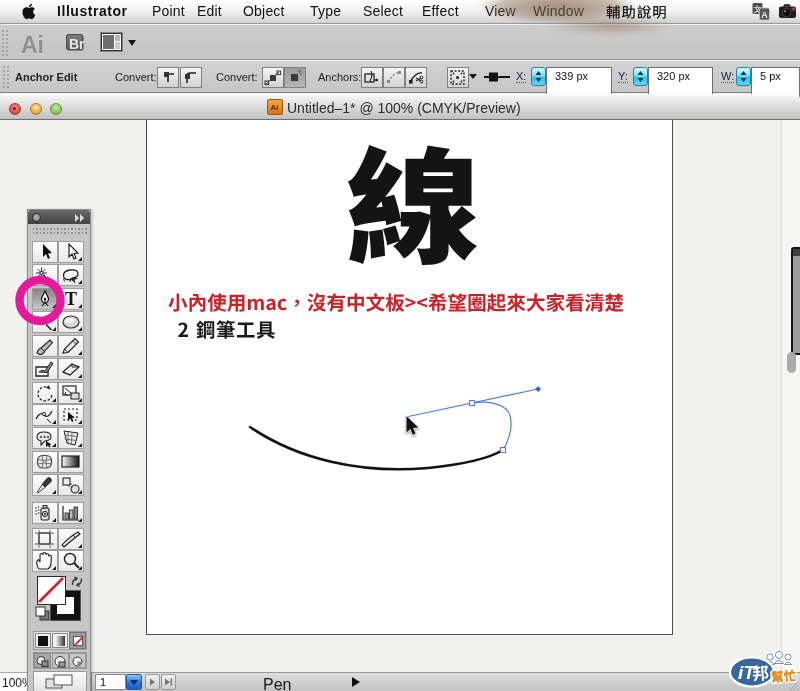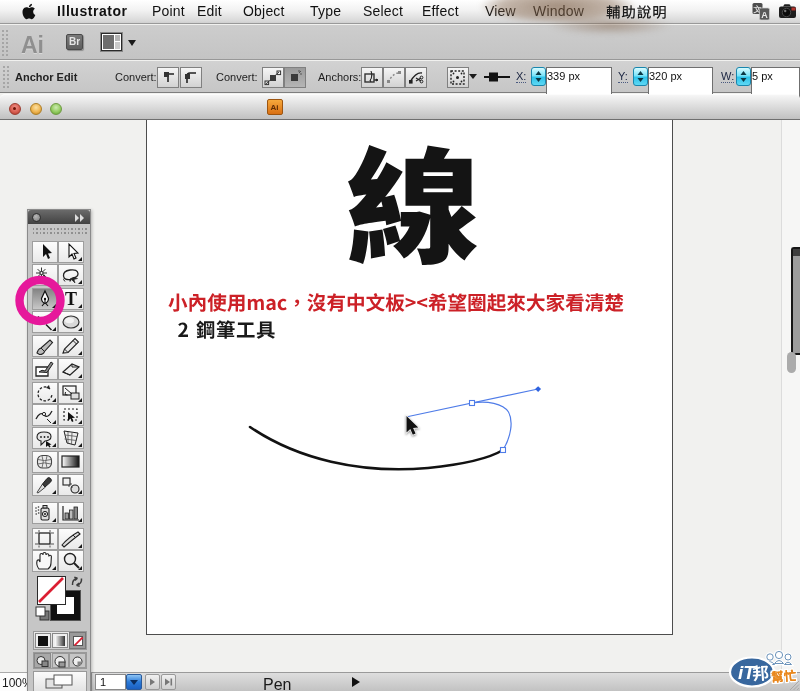--- a/index.html
+++ b/index.html
@@ -7,21 +7,21 @@
 #menubar{left:0;top:0;width:800px;height:24px;background:linear-gradient(#ffffff,#f2f2f2 45%,#d8d8d8 92%,#cfcfcf);border-bottom:1px solid #999;z-index:10}
 #menubar .mi{position:absolute;top:3px;font-size:14px;color:#111;letter-spacing:0.2px}
 #smudge{left:474px;top:-12px;width:200px;height:48px;background:radial-gradient(ellipse 55% 50% at 42% 38%, rgba(118,88,62,0.66), rgba(133,103,78,0.45) 52%, rgba(160,140,120,0) 72%),radial-gradient(ellipse 45% 30% at 68% 78%, rgba(130,100,75,0.5), rgba(160,140,120,0) 70%);z-index:11;filter:blur(2.5px)}
 
 #appbar{left:0;top:25px;width:800px;height:35px;background:linear-gradient(#cdcdcd,#c4c4c4);border-bottom:1px solid #989898;z-index:10}
 
 #ctrlbar{left:0;top:61px;width:800px;height:32px;background:linear-gradient(#d2d2d2,#c6c6c6);border-bottom:1px solid #7e7e7e;z-index:10}
 .clabel{position:absolute;top:10px;font-size:11px;color:#1d1d1d}
 .cbtn{position:absolute;top:6px;width:22px;height:21px;background:linear-gradient(#f5f5f5,#d2d2d2);border:1px solid #808080}
 .cbtn.pressed{background:linear-gradient(#9a9a9a,#b5b5b5)}
-.xfield{position:absolute;top:6px;height:31px;background:#fff;border:1px solid #6f6f6f;font-size:11px;color:#111;line-height:17px;padding-left:0}
+.xfield{position:absolute;top:6px;height:31px;background:#fff;border:1px solid #6f6f6f;font-size:11px;color:#111;line-height:17px;padding-left:8px}
 .spin{position:absolute;top:6px;width:15px;height:19px;border:1px solid #1886ad;border-radius:3px;background:linear-gradient(#d8fbff,#7ae4fa 45%,#2ec3ea 55%,#5fd8f4)}
 .xlab{position:absolute;top:10px;font-size:11px;color:#1a2440;border-bottom:1px dotted #4a5a80;line-height:11px}
 
 #titlebar{left:0;top:94px;width:800px;height:26px;background:linear-gradient(#f6f6f6,#e3e3e3 35%,#c6c6c6 90%,#c0c0c0);border-bottom:1px solid #6f6f6f;border-top:1px solid #fcfcfc;border-radius:5px 5px 0 0;z-index:10}
 .tl{position:absolute;top:7.5px;width:12px;height:12px;border-radius:50%}
 #titletext{position:absolute;left:287px;top:5px;font-size:14px;color:#2c2c2c}
 
 #artboard{left:146px;top:120px;width:527px;height:515px;background:#fff;border-left:1px solid #4d4d4d;border-right:1px solid #4d4d4d;border-bottom:1px solid #4d4d4d;z-index:1}
 #rightstrip{left:781px;top:120px;width:19px;height:552px;background:#f6f6f5;border-left:1px solid #dcdcdc;z-index:2}
 #panelcorner{left:791px;top:247px;width:9px;height:108px;background:#9c9c9c;border:2px solid #151515;border-right:none;border-radius:3px 0 0 3px;z-index:3}
@@ -67,21 +67,21 @@
         <circle cx="2" cy="19" r="1"></circle>
         <circle cx="6" cy="19" r="1"></circle>
         <circle cx="2" cy="23" r="1"></circle>
         <circle cx="6" cy="23" r="1"></circle>
         <circle cx="2" cy="27" r="1"></circle>
         <circle cx="6" cy="27" r="1"></circle>
       </g>
     </svg>
  <div class="abs" style="left:21px;top:7px;font-size:23px;font-weight:bold;color:#8f8f8f;text-shadow:0 1px 0 #d8d8d8">Ai</div>
  <div class="abs" style="left:66px;top:9px;width:17px;height:16px;background:linear-gradient(#7a7a7a,#5f5f5f);border:1px solid #4a4a4a;border-radius:2px;box-shadow:1px 1px 1px rgba(0,0,0,0.3)">
-      <span style="position:absolute;left:2px;top:1px;font-size:10px;font-weight:bold;color:#e5e5e5">Br</span>
+      <span style="position:absolute;left:2px;top:1px;font-size:14px;font-weight:bold;color:#e5e5e5">Br</span>
     </div>
  <div class="abs" style="left:101px;top:8px;width:21px;height:18px;background:#fff;border:1px solid #2a2a2a;outline:1px solid #888">
    <div class="abs" style="left:1px;top:1px;width:11px;height:14px;background:#6e6e6e"></div>
    <div class="abs" style="left:13px;top:1px;width:5px;height:6px;background:#b5b5b5"></div>
    <div class="abs" style="left:13px;top:8px;width:5px;height:7px;background:#c9c9c9"></div>
  </div>
  <div class="abs" style="left:128px;top:15px;width:0;height:0;border:4.5px solid transparent;border-top:6px solid #1a1a1a"></div>
 </div>
 <div class="abs" id="ctrlbar">
  <svg class="abs" style="left:2px;top:4px" width="8" height="24">
@@ -173,20 +173,21 @@
 </div>
 <div class="abs" id="titlebar">
  <div class="tl" style="left:9px;background:radial-gradient(circle at 50% 35%,#f0928a,#d95f52 55%,#a73428);border:1px solid #9d3d31">
       <div style="position:absolute;left:3px;top:3px;width:3px;height:3px;border-radius:50%;background:#6e1408"></div>
     </div>
  <div class="tl" style="left:30px;background:radial-gradient(circle at 50% 35%,#fbe0a2,#eeb450 55%,#c07e1a);border:1px solid #ad7f27"></div>
  <div class="tl" style="left:50px;background:radial-gradient(circle at 50% 35%,#cdeab2,#93cc60 55%,#5d9b2f);border:1px solid #6f9b43"></div>
  <div class="abs" style="left:267px;top:4px;width:16px;height:16px;background:linear-gradient(#f6a93c,#d97014);border:1px solid #9d5510;border-radius:2px">
       <span style="position:absolute;left:2.5px;top:3px;font-size:8px;font-weight:bold;color:#5e2d05">Ai</span>
     </div>
+ <div id="titletext">Untitled–1* @ 100% (CMYK/Preview)</div>
 </div>
 <div class="abs" id="artboard"></div>
 <div class="abs" id="rightstrip"></div>
 <div class="abs" id="panelcorner"></div>
 <div class="abs" id="scrollpill"></div>
 <div class="abs" id="statusbar"></div>
 <div class="abs" id="zoomfield">100%</div>
 <div class="abs" id="toolbox">
  <div id="tbhead">
    <div style="position:absolute;left:4px;top:2.5px;width:9px;height:9px;border-radius:50%;background:radial-gradient(circle at 40% 35%,#b8b8b8,#787878);border:1px solid #2e2e2e"></div>

